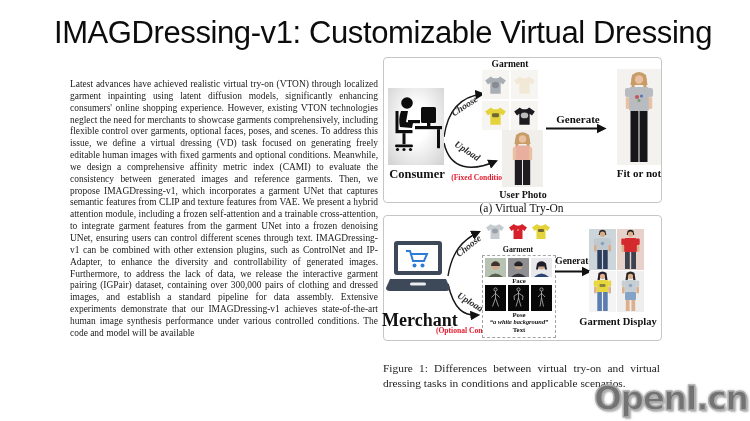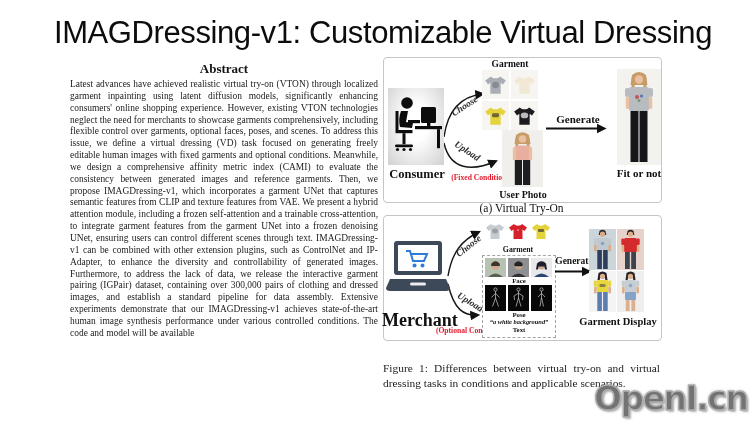--- a/index.html
+++ b/index.html
@@ -110,21 +110,20 @@
     <marker id="ahb" markerWidth="4.6" markerHeight="4.6" refX="3.4" refY="2.3" orient="auto">
       <path d="M0 0 L4.6 2.3 L0 4.6 Z" fill="#111"></path>
     </marker>
   </defs>
 </svg>
 
 <div id="page">
 
   <h1 class="title">IMAGDressing-v1: Customizable Virtual Dressing</h1>
 
-  <div id="abs-head">Abstract</div>
   <p id="abs-body">Latest advances have achieved realistic virtual try-on (VTON) through localized garment inpainting using latent diffusion models, significantly enhancing consumers' online shopping experience. However, existing VTON technologies neglect the need for merchants to showcase garments comprehensively, including flexible control over garments, optional faces, poses, and scenes. To address this issue, we define a virtual dressing (VD) task focused on generating freely editable human images with fixed garments and optional conditions. Meanwhile, we design a comprehensive affinity metric index (CAMI) to evaluate the consistency between generated images and reference garments. Then, we propose IMAGDressing-v1, which incorporates a garment UNet that captures semantic features from CLIP and texture features from VAE. We present a hybrid attention module, including a frozen self-attention and a trainable cross-attention, to integrate garment features from the garment UNet into a frozen denoising UNet, ensuring users can control different scenes through text. IMAGDressing-v1 can be combined with other extension plugins, such as ControlNet and IP-Adapter, to enhance the diversity and controllability of generated images. Furthermore, to address the lack of data, we release the interactive garment pairing (IGPair) dataset, containing over 300,000 pairs of clothing and dressed images, and establish a standard pipeline for data assembly. Extensive experiments demonstrate that our IMAGDressing-v1 achieves state-of-the-art human image synthesis performance under various controlled conditions. The code and model will be available</p>
 
   <div class="panel" id="panel-a">
 
     <svg class="arrows" width="277" height="144" viewBox="0 0 277 144">
       <path class="curve" d="M60 79 C 64 50, 78 38, 99 36" marker-end="url(#ah)"></path>
       <path class="curve" d="M60 85 C 66 112, 88 114, 112 103" marker-end="url(#ah)"></path>
     </svg>
 
     <div id="consumer-card">

